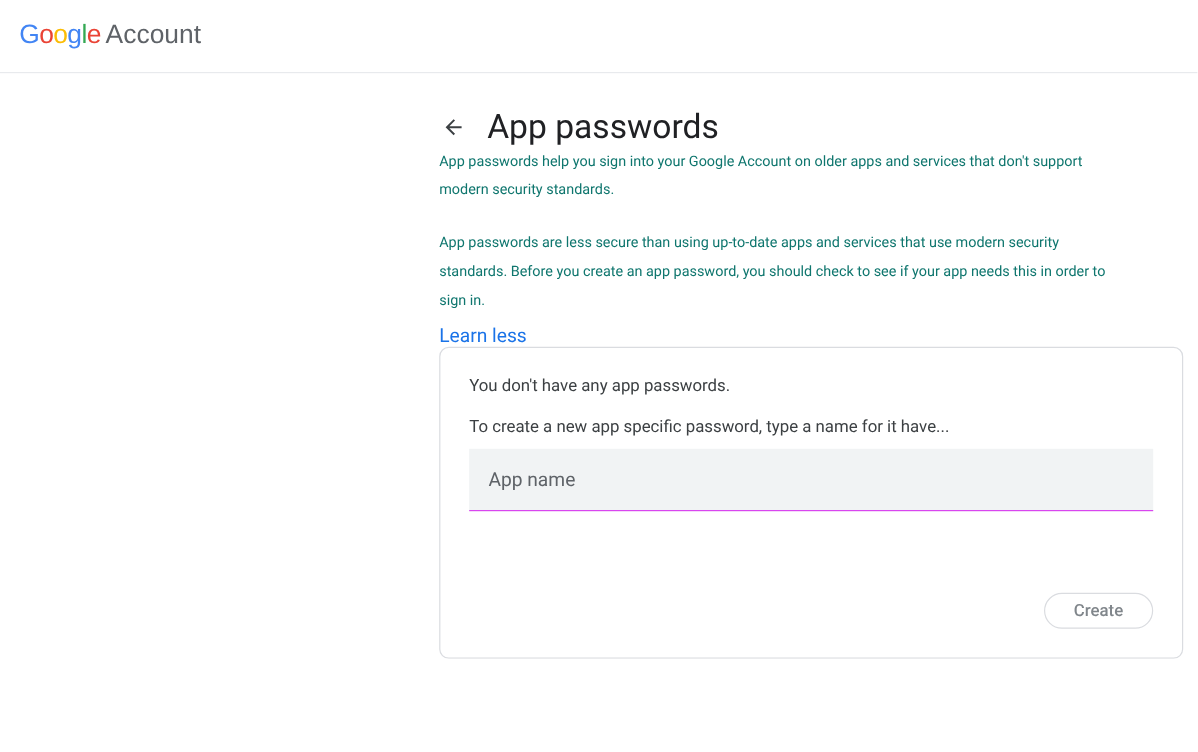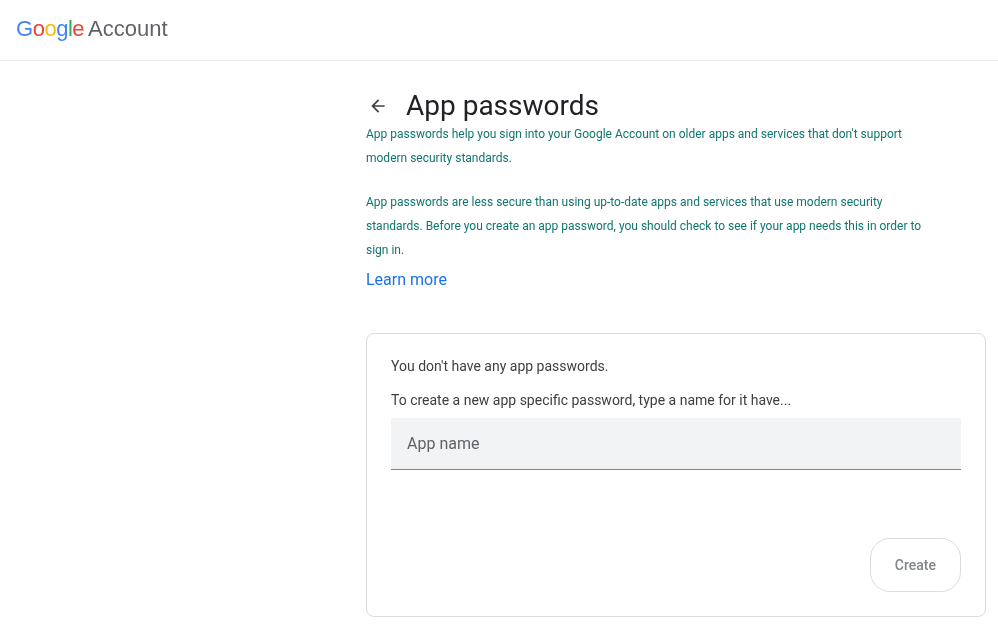--- a/index.html
+++ b/index.html
@@ -76,21 +76,20 @@
       max-width: 560px;
     }
     .learn-more {
       color: #1a73e8;
       text-decoration: none;
       font-size: 16px;
       display: inline-block;
       cursor: pointer;
     }
     .card {
-      margin-top: 44px;
       border: 1px solid #dadce0;
       border-radius: 8px;
       padding: 24px 24px 24px 24px;
       width: 620px;
     }
     .card-text {
       font-size: 14px;
       color: #3c4043;
       margin-bottom: 18px;
     }
@@ -117,21 +116,21 @@
       display: flex;
       justify-content: flex-end;
       margin-top: 68px;
     }
     .create-button {
       border: 1px solid #dadce0;
       background: #fff;
       color: #80868b;
       font-size: 14px;
       font-weight: 500;
-      padding: 18px 24px;
+      padding: 6px 24px;
       border-radius: 20px;
       cursor: default;
       font-family: inherit;
     }
   </style>
 </head>
 <body>
 
 <div class="header">
   <div class="logo">
@@ -149,21 +148,21 @@
           <path d="M20 11H7.83l5.59-5.59L12 4l-8 8 8 8 1.41-1.41L7.83 13H20v-2z"></path>
         </svg>
     </div>
     <h1 class="page-title">App passwords</h1>
   </div>
 
   <p class="description">App passwords help you sign into your Google Account on older apps and services that don't support modern security standards.</p>
   <p class="description" style="margin-bottom:8px;">
     <span>App passwords are less secure than using up-to-date apps and services that use modern security standards. Before you create an app password, you should check to see if your app needs this in order to sign in.</span>
   </p>
-  <a class="learn-more">Learn more</a>
+  <a class="learn-more">Learn less</a>
 
   <div class="card">
     <p class="card-text">You don't have any app passwords.</p>
     <p class="input-text">To create a new app specific password, type a name for it have...</p>
     <input type="text" class="input-field" placeholder="App name" style="">
     <div class="button-row">
       <button class="create-button" disabled="">Create</button>
     </div>
   </div>
 </div>

